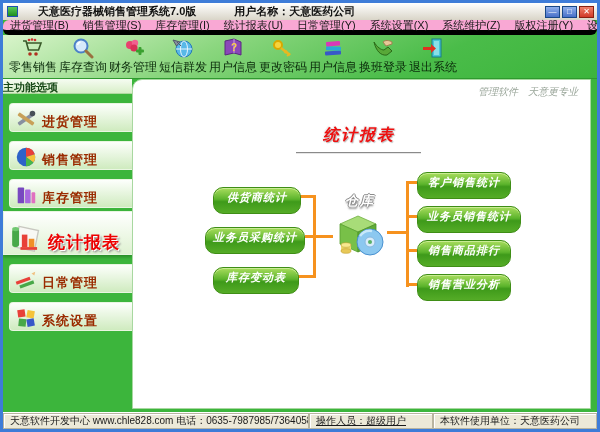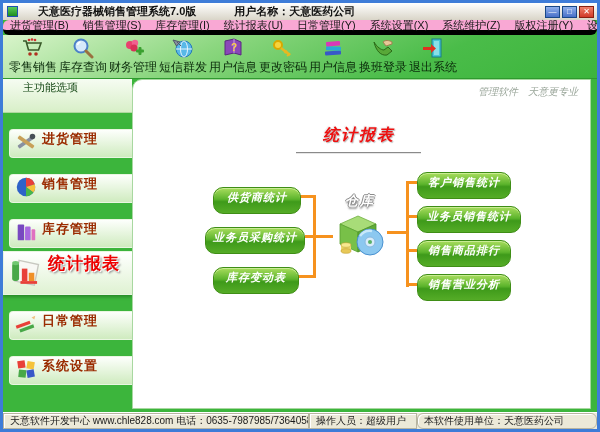--- a/index.html
+++ b/index.html
@@ -21,22 +21,22 @@
 
   
   .toolbar { height:44px; flex:0 0 44px; background:linear-gradient(155deg,#D9F4CB 0%,#8AD67E 35%,#4ABC49 70%,#3CB53C 100%); display:flex; align-items:flex-start; padding:1px 0 0 5px; border-bottom:1px solid #2F9A2F; }
   .tool-btn { width:50px; display:flex; flex-direction:column; align-items:center; gap:0px; cursor:pointer; padding-top:1px; }
   .tool-btn svg { display:block; }
   .tool-label { font-size:12px; color:#0A2A0A; white-space:nowrap; }
 
   
   .main { flex:1 1 auto; position:relative; background:#3CB53C; }
   .sidebar { position:absolute; left:0; top:0; bottom:0; width:129px; }
-  .sb-header { height:34px; background:linear-gradient(#F6FCF2,#D8EFC8); border-bottom:1px solid #AFD89F; font-size:11px; font-weight:normal; color:#184A18; line-height:16px; padding-left:20px; }
-  .sb-item { height:29px; margin:16px 0 1px 6px; border-radius:4px 0 0 4px; background:linear-gradient(#FDFFFC,#CFEBBF); border:1px solid #E9F6E1; border-right:none; display:flex; align-items:flex-start; cursor:pointer; }
+  .sb-header { height:15px; background:linear-gradient(#F6FCF2,#D8EFC8); border-bottom:1px solid #AFD89F; font-size:11px; font-weight:bold; color:#184A18; line-height:16px; padding-left:0; }
+  .sb-item { height:29px; margin:9px 0 1px 6px; border-radius:4px 0 0 4px; background:linear-gradient(#FDFFFC,#CFEBBF); border:1px solid #E9F6E1; border-right:none; display:flex; align-items:flex-end; cursor:pointer; }
   .sb-icon { width:32px; display:flex; justify-content:center; }
   .sb-label { font-size:13px; font-weight:bold; color:#9A2B00; letter-spacing:1px; }
   .sb-item.selected { height:44px; margin-left:0; margin-top:3px; margin-bottom:4px; border-radius:0; background:linear-gradient(#FFFFFF,#DFF2D2); box-shadow:0 2px 3px rgba(0,60,0,.35); }
   .sb-item.selected .sb-icon { width:44px; }
   .sb-item.selected .sb-label { font-size:17px; color:#EE0000; text-shadow:1px 1px 0 #FFFFFF,2px 2px 2px #8A8A8A; }
 
   .content-panel { position:absolute; left:129px; top:0; right:6px; bottom:3px; background:#FFFFFF; border-top-left-radius:10px; border:1px solid #A8D8A0; overflow:hidden;font-style:italic; }
   .watermark { position:absolute; top:5px; right:12px; font-size:10px; color:#9AA69A; }
   .content-title { position:absolute; left:156px; top:45px; width:140px; text-align:center; font-size:16px; font-weight:bold; color:#EE1010; letter-spacing:2px; text-shadow:1px 1px 1px #BBBBBB,-1px -1px 1px #EEEEEE; }
   .title-underline { position:absolute; left:163px; top:72px; width:125px; height:2px; background:#8A8A8A; border-bottom:1px solid #E6E6E6; }
@@ -44,22 +44,22 @@
   .pill { position:absolute; height:27px; line-height:18px; text-align:center; font-size:11px; font-weight:bold; color:#FFFFFF; letter-spacing:1px; border-radius:10px; background:linear-gradient(#A9DD5E 0%,#5CB42C 45%,#3E9A1A 55%,#55AC27 100%); border:1px solid #3F8E16; box-shadow:inset 0 1px 0 #C9EC93; cursor:pointer; white-space:nowrap; }
   .conn { position:absolute; background:#F6921E; }
 
   .hub { position:absolute; left:198px; top:112px; width:58px; text-align:center; }
   .hub-label { font-size:13px; font-weight:bold; color:#FFFFFF; text-shadow:-1px 0 #8A8A8A,1px 0 #8A8A8A,0 -1px #8A8A8A,0 2px 2px #777777; letter-spacing:2px; }
 
   
   .statusbar { height:17px; flex:0 0 17px; background:#ECE9D8; border-top:1px solid #FFFFFF; display:flex; font-size:10px; color:#1A1A1A; }
   .status-cell { border:1px solid #B8B4A0; box-shadow:inset 1px 1px 0 #FFFFFF; padding:0 6px; line-height:14px; white-space:nowrap; overflow:hidden; }
   .status-cell.c1 { width:306px; }
-  .status-cell.c2 { width:108px; }
-  .status-cell.c3 { flex:1;border-radius:6px; }
+  .status-cell.c2 { width:124px;text-decoration:underline; }
+  .status-cell.c3 { flex:1; }
 </style>
 </head>
 <body>
 
 <div class="window">
 
   <div class="titlebar">
     <div class="app-icon"></div>
     <span class="tb-title">天意医疗器械销售管理系统7.0版</span>
     <span class="tb-user">用户名称：天意医药公司</span>

